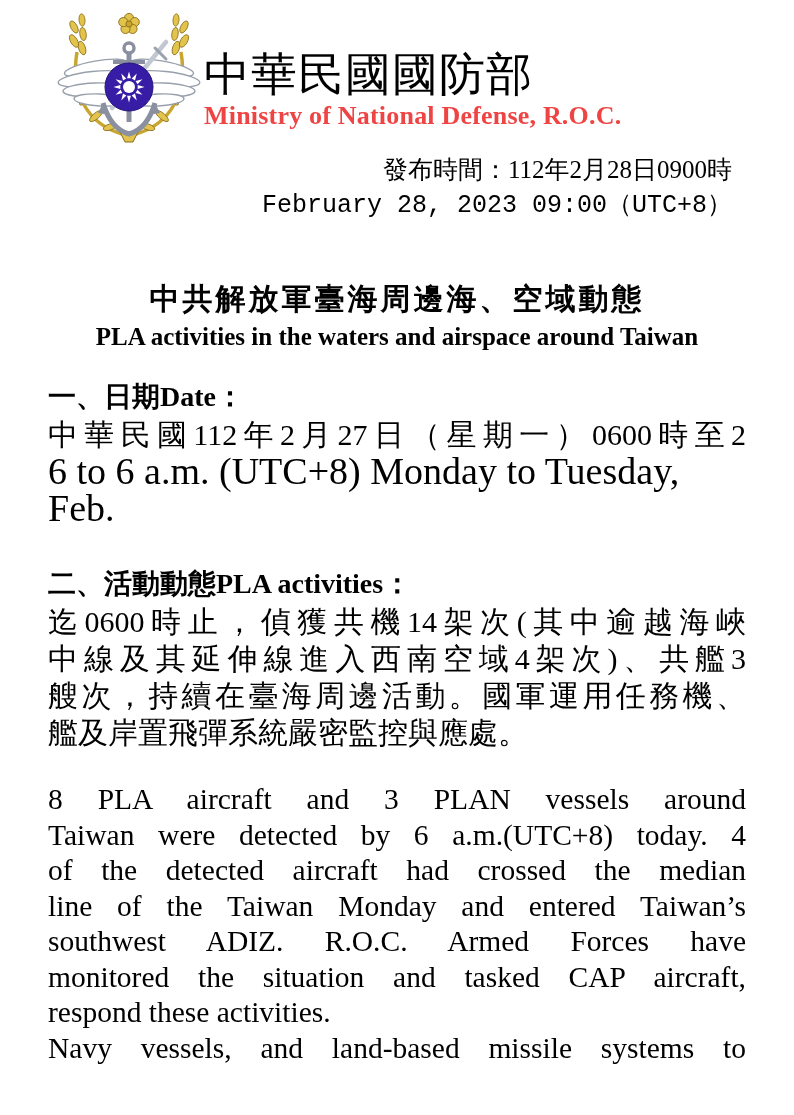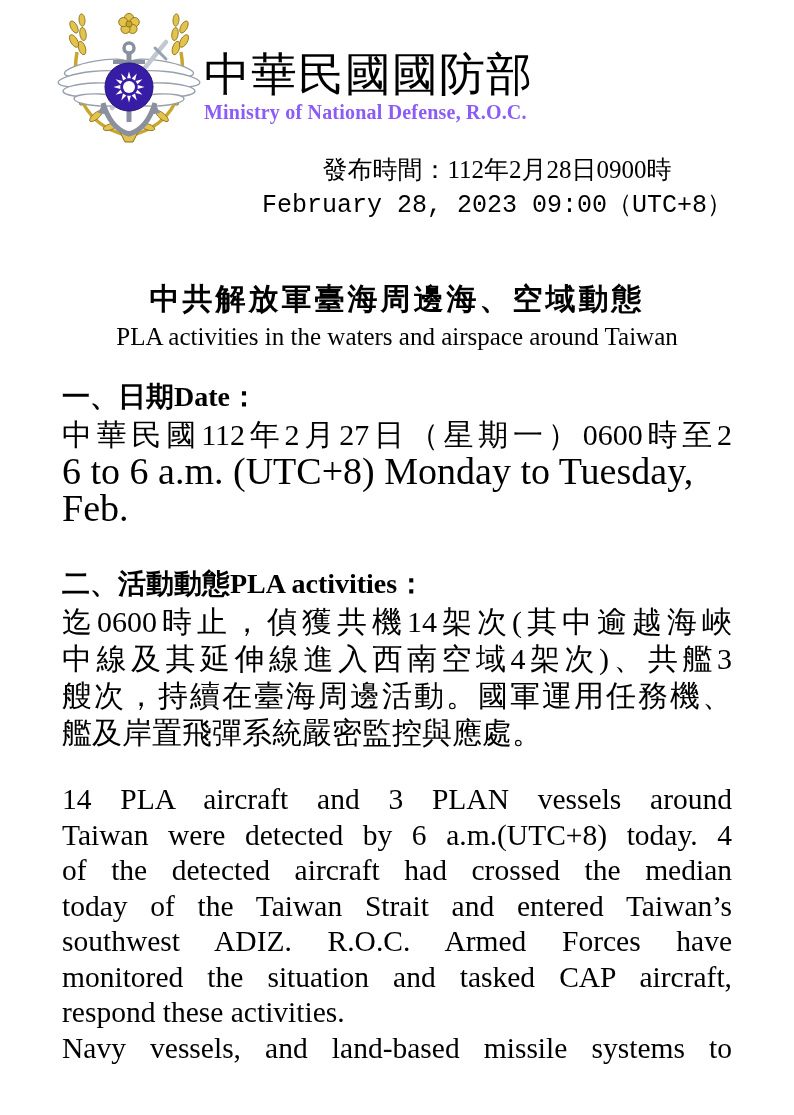--- a/index.html
+++ b/index.html
@@ -11,31 +11,31 @@
     font-family:"Liberation Serif","DejaVu Serif",serif;
     overflow:hidden;
     margin:0 auto;
     border-radius:21px;
   }
   
   .header { display:flex; align-items:flex-start; padding:8px 0 0 54px; }
   .emblem { width:150px; height:140px; flex:0 0 auto; }
   .brand { padding-top:44px; margin-left:0; }
   .brand-cn { font-size:46px; line-height:1.0; letter-spacing:1px; white-space:nowrap; }
-  .brand-en { font-size:20px; font-weight:bold; color:#8b5cf6; margin-top:3px; letter-spacing:0.2px; white-space:nowrap; }
+  .brand-en { font-size:26px; font-weight:bold; color:#ef4444; margin-top:3px; letter-spacing:0.2px; white-space:nowrap; }
   
-  .release { width:max-content; margin:4px 62px 0 auto; text-align:center; font-size:25px; line-height:1.42; }
+  .release { width:max-content; margin:4px 62px 0 auto; text-align:right; font-size:25px; line-height:1.42; }
   .release-cn { white-space:nowrap; }
   .release-en { white-space:nowrap;font-family:Liberation Mono, monospace; }
   
   .doc-title { text-align:center; margin-top:56px; }
   .doc-title-cn { font-size:30px; font-weight:600; letter-spacing:3px; white-space:nowrap; }
-  .doc-title-en { font-size:25px; font-weight:normal; margin-top:3px; white-space:nowrap; }
+  .doc-title-en { font-size:25px; font-weight:bold; margin-top:3px; white-space:nowrap; }
   
-  .content { padding:0 62px; }
+  .content { padding:0 48px; }
   .sec-date { margin-top:26px; }
   .sec-act  { margin-top:37px; }
   .sec-heading { font-size:28px; font-weight:bold; line-height:1.4; }
   .cnline { font-size:30px; line-height:37px; }
   .enline { font-size:38px; line-height:37px; }
   .jus { text-align:justify; text-align-last:justify; }
   .para-en { margin-top:31px; }
   .pline { font-size:29.5px; line-height:35.5px; }
 </style>
 </head>
@@ -143,24 +143,24 @@
 
     <div class="sec-act">
       <div class="sec-heading">二、活動動態PLA activities：</div>
       <div class="cnline jus">迄0600時止，偵獲共機14架次(其中逾越海峽</div>
       <div class="cnline jus">中線及其延伸線進入西南空域4架次)、共艦3</div>
       <div class="cnline jus">艘次，持續在臺海周邊活動。國軍運用任務機、</div>
       <div class="cnline">艦及岸置飛彈系統嚴密監控與應處。</div>
     </div>
 
     <div class="para-en">
-      <div class="pline jus">14 PLA aircraft and 3 PLAN vessels around</div>
+      <div class="pline jus">8 PLA aircraft and 3 PLAN vessels around</div>
       <div class="pline jus">Taiwan were detected by 6 a.m.(UTC+8) today. 4</div>
       <div class="pline jus">of the detected aircraft had crossed the median</div>
-      <div class="pline jus">today of the Taiwan Strait and entered Taiwan’s</div>
+      <div class="pline jus">line of the Taiwan Monday and entered Taiwan’s</div>
       <div class="pline jus">southwest ADIZ. R.O.C. Armed Forces have</div>
       <div class="pline jus">monitored the situation and tasked CAP aircraft,</div>
       <div class="pline">respond these activities.</div>
       <div class="pline jus">Navy vessels, and land-based missile systems to</div>
     </div>
 
   </div>
 </div>
 
 </body></html>

